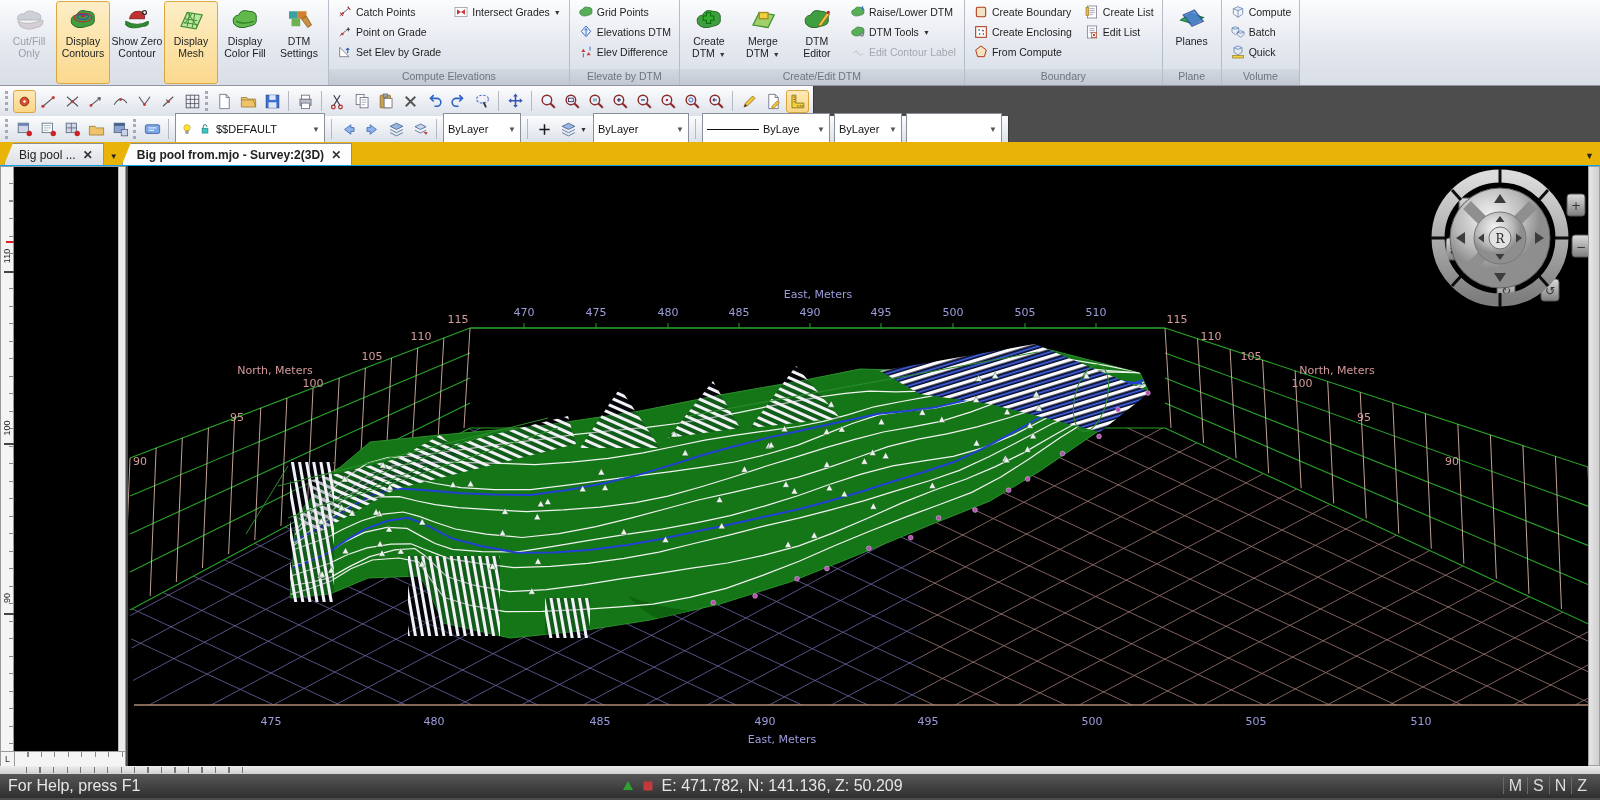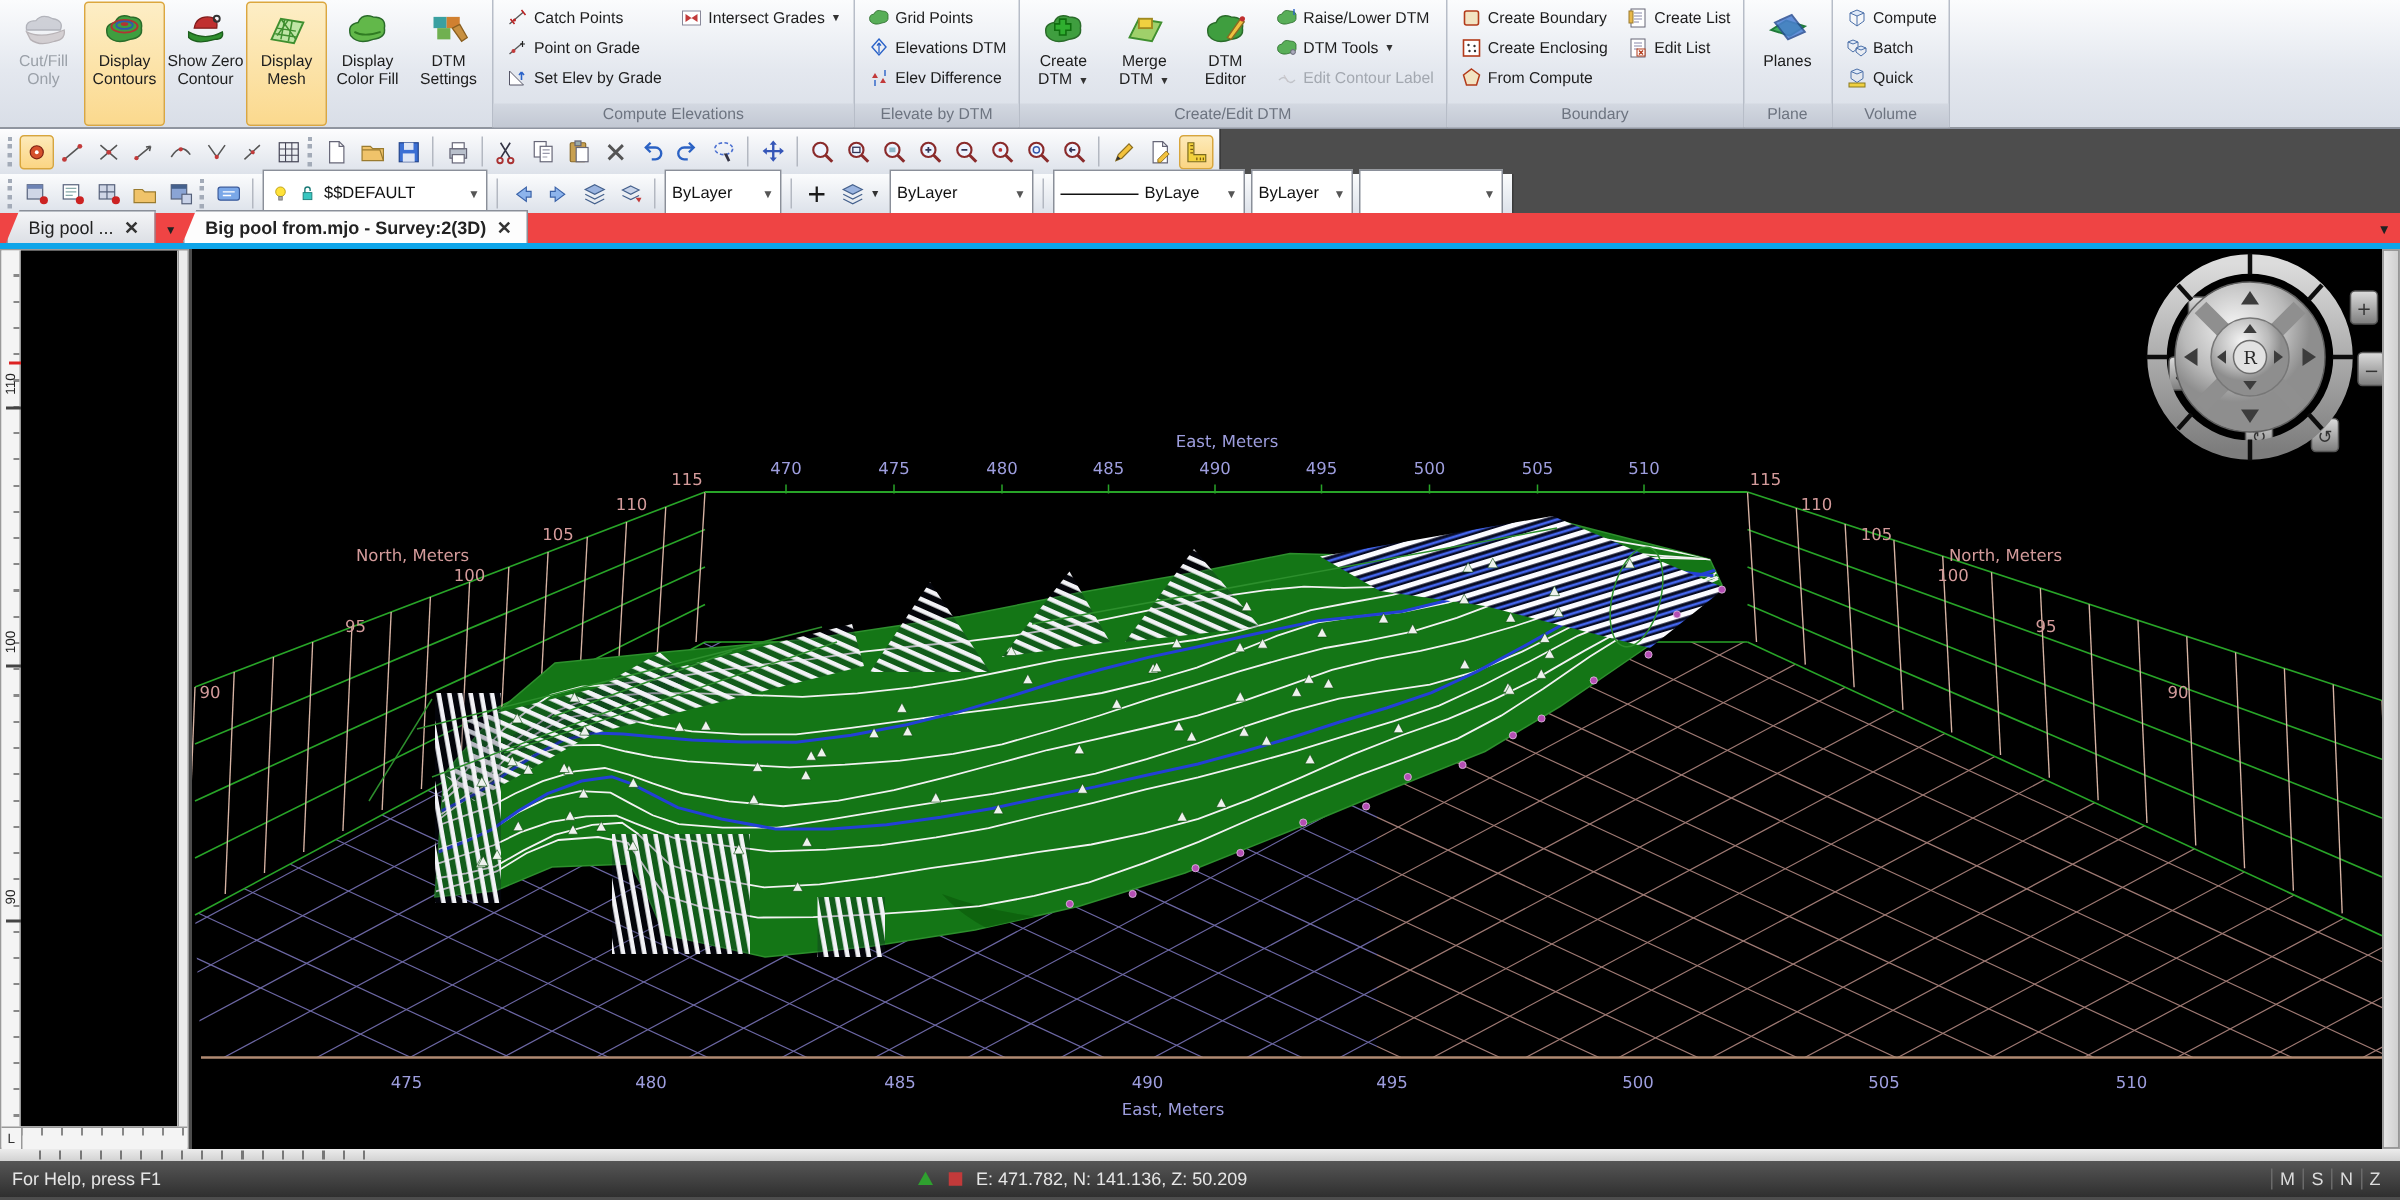--- a/index.html
+++ b/index.html
@@ -26,21 +26,21 @@
 .ticon{width:23px;height:23px;display:flex;align-items:center;justify-content:center;border:1px solid transparent;border-radius:3px;margin:0 0.5px}
 .ticon.active{background:linear-gradient(#fdeab9,#fbd583);border-color:#d8a63d}
 .tsep{width:1px;height:20px;background:#b3b8c1;margin:0 4px}
 .grip{width:3px;height:20px;border-left:3px dotted #a3abb8;margin:0 4px 0 1px}
 #toolbar3{height:26px;background:#4d4d4d;display:flex}
 #tb3light{display:flex;align-items:center;background:linear-gradient(#fbfcfd,#dde2ea);padding:0 4px;border-right:1px solid #3a3a3a}
 .combo{height:33px;background:#fff;border:1px solid #8a8f99;display:flex;align-items:center;font-size:11px;color:#111;padding:0 4px;gap:4px;margin:0 2px}
 .combo .arr{margin-left:auto;font-size:8px;color:#555;padding-left:4px}
 .lineswatch{width:52px;height:0;border-top:1.5px solid #111}
 
-#tabbar{height:24px;background:#ef4444;display:flex;align-items:flex-end;padding-left:4px;position:relative;border-bottom:4px solid #0ea5e9}
+#tabbar{height:24px;background:#eab308;display:flex;align-items:flex-end;padding-left:4px;position:relative;border-bottom:1px solid #0ea5e9}
 .tab{height:22px;display:flex;align-items:center;gap:7px;padding:0 10px 0 14px;font-size:12px;color:#222;background:linear-gradient(#f4f5f7,#dcdfe5);border:1px solid #8a8f99;border-bottom:none;clip-path:polygon(9px 0,100% 0,100% 100%,0 100%);margin-right:2px}
 .tab.active{background:#fdfdfd;font-weight:bold}
 .tab .x{font-size:12px;color:#333;font-weight:bold}
 .tabdd{width:16px;height:18px;display:flex;align-items:center;justify-content:center;font-size:8px;color:#222}
 #tabbar-end{position:absolute;right:6px;bottom:4px;font-size:9px;color:#222}
 
 #workspace{position:relative;height:600px;background:#4d4d4d}
 #left-panel{position:absolute;left:0;top:0;width:126px;height:600px;background:#ececec;border:1px solid #9a9a9a}
 #vruler{position:absolute;left:0;top:0;width:13px;height:584px;background:#f4f4f4;border-right:1px solid #999;
  background-image:repeating-linear-gradient(to bottom,transparent 0,transparent 16px,#888 16px,#888 17.5px);background-size:4px 100%;background-position:right 0;background-repeat:no-repeat}
@@ -50,21 +50,21 @@
 #panel-black{position:absolute;left:13px;top:0;width:105px;height:584px;background:#000;border-right:1px solid #bbb}
 #hruler{position:absolute;left:0;top:584px;width:124px;height:15px;background:#f4f4f4;border-top:1px solid #999;display:flex}
 #lbox{width:14px;height:100%;border-right:1px solid #999;font-size:9px;color:#333;display:flex;align-items:center;justify-content:center}
 #hruler .ticks{flex:1;background-image:repeating-linear-gradient(to right,transparent 0,transparent 12px,#888 12px,#888 13.5px);background-size:100% 5px;background-repeat:no-repeat}
 #viewport{position:absolute;left:128px;top:0;width:1460px;height:600px;background:#000;overflow:hidden}
 #vscroll{position:absolute;left:1588px;top:0;width:12px;height:600px;background:linear-gradient(90deg,#e6e6e6,#cfcfcf);border:1px solid #9f9f9f}
 #navwheel{position:absolute;left:1272px;top:-6px;width:200px;height:160px}
 
 #edgestrip{height:8px;background:linear-gradient(#ececec,#d2d2d2);position:relative}
 #edgestrip .hticks{position:absolute;left:14px;top:1px;width:232px;height:6px;background-image:repeating-linear-gradient(to right,transparent 0,transparent 12px,#777 12px,#777 13.5px)}
-#statusbar{height:24px;background:linear-gradient(#565656,#2f2f2f);color:#e6e6e6;font-size:12px;display:flex;align-items:center;padding:0 8px;gap:8px}
+#statusbar{height:24px;background:linear-gradient(#565656,#2f2f2f);color:#e6e6e6;font-size:16px;display:flex;align-items:center;padding:0 8px;gap:8px}
 #statusbar .spacer{flex:1}
 .sflag{padding:0 5px;border-left:1px solid #6a6a6a;color:#dcdcdc}
 .sico{width:12px;height:12px;display:inline-block}
 svg{display:block}
 </style>
 </head>
 <body>
 
 <div id="app">
   <div id="ribbon">

